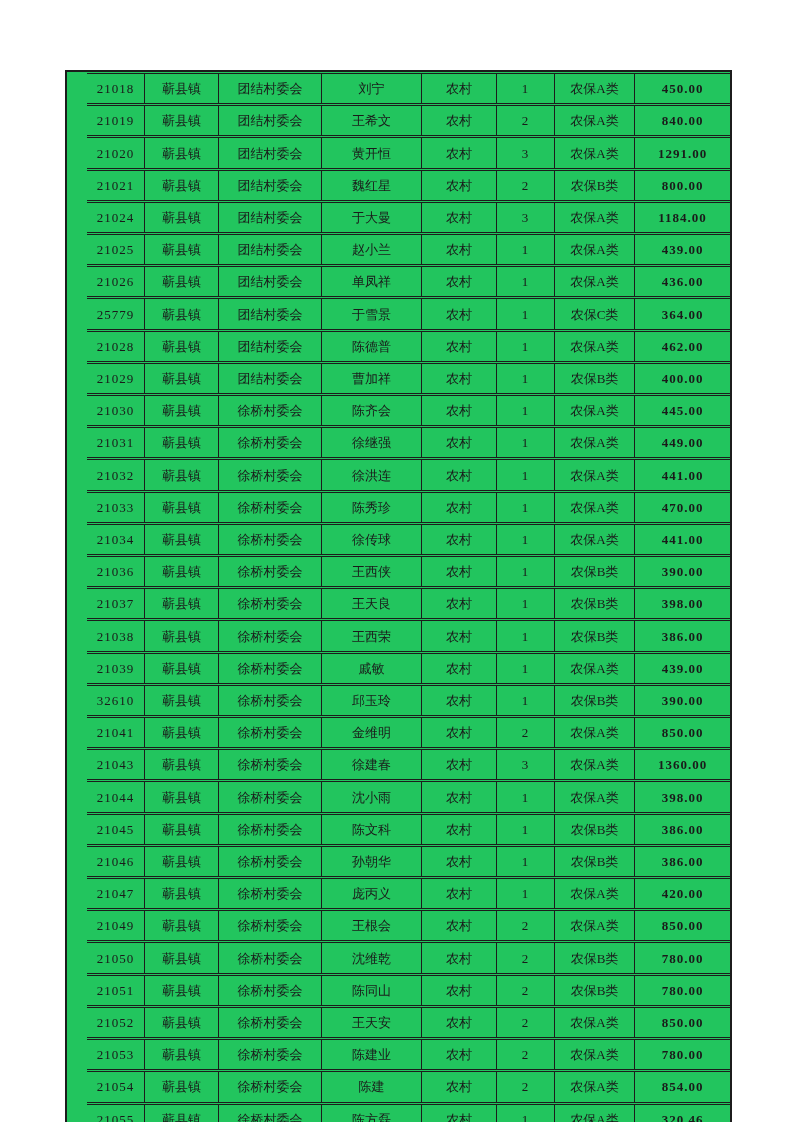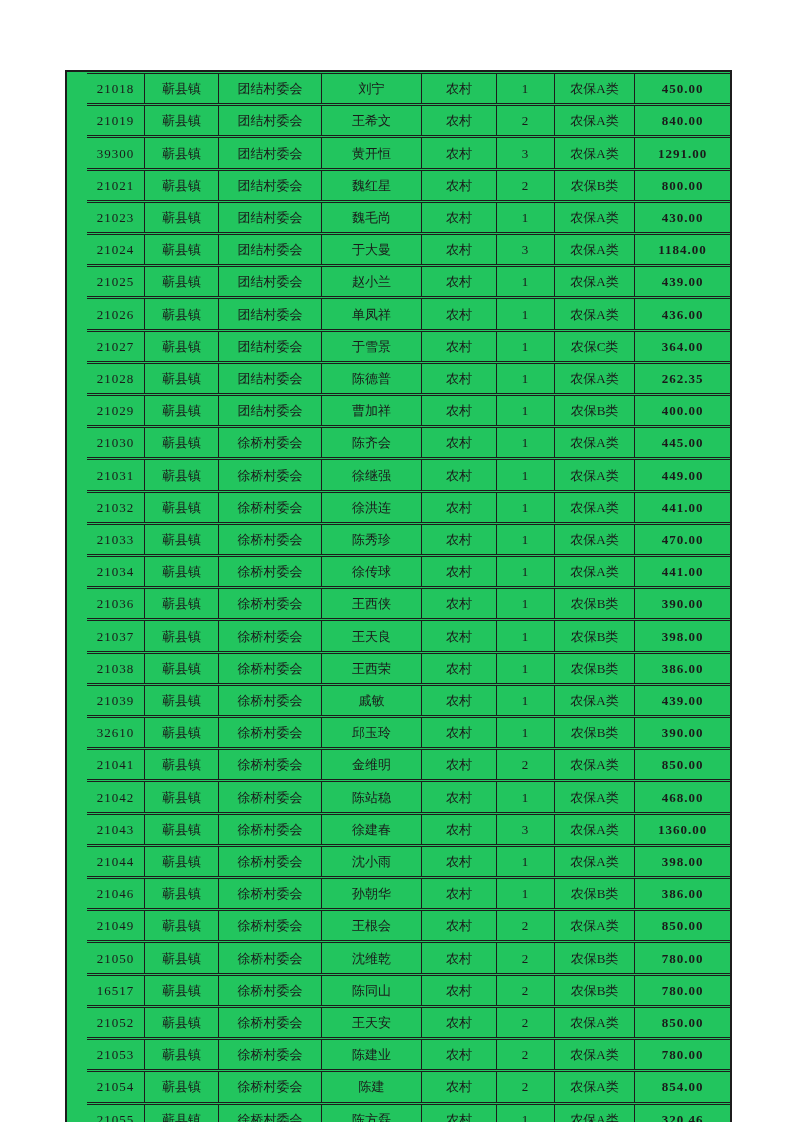--- a/index.html
+++ b/index.html
@@ -79,50 +79,40 @@
           <td class="num">21019</td>
           <td>蕲县镇</td>
           <td>团结村委会</td>
           <td>王希文</td>
           <td>农村</td>
           <td class="num">2</td>
           <td>农保A类</td>
           <td class="num">840.00</td>
         </tr>
         <tr>
-          <td class="num">39300</td>
+          <td class="num">21020</td>
           <td>蕲县镇</td>
           <td>团结村委会</td>
           <td>黄开恒</td>
           <td>农村</td>
           <td class="num">3</td>
           <td>农保A类</td>
           <td class="num">1291.00</td>
         </tr>
         <tr>
           <td class="num">21021</td>
           <td>蕲县镇</td>
           <td>团结村委会</td>
           <td>魏红星</td>
           <td>农村</td>
           <td class="num">2</td>
           <td>农保B类</td>
           <td class="num">800.00</td>
         </tr>
         <tr>
-          <td class="num">21023</td>
-          <td>蕲县镇</td>
-          <td>团结村委会</td>
-          <td>魏毛尚</td>
-          <td>农村</td>
-          <td class="num">1</td>
-          <td>农保A类</td>
-          <td class="num">430.00</td>
-        </tr>
-        <tr>
           <td class="num">21024</td>
           <td>蕲县镇</td>
           <td>团结村委会</td>
           <td>于大曼</td>
           <td>农村</td>
           <td class="num">3</td>
           <td>农保A类</td>
           <td class="num">1184.00</td>
         </tr>
         <tr>
@@ -139,38 +129,38 @@
           <td class="num">21026</td>
           <td>蕲县镇</td>
           <td>团结村委会</td>
           <td>单凤祥</td>
           <td>农村</td>
           <td class="num">1</td>
           <td>农保A类</td>
           <td class="num">436.00</td>
         </tr>
         <tr>
-          <td class="num">21027</td>
+          <td class="num">25779</td>
           <td>蕲县镇</td>
           <td>团结村委会</td>
           <td>于雪景</td>
           <td>农村</td>
           <td class="num">1</td>
           <td>农保C类</td>
           <td class="num">364.00</td>
         </tr>
         <tr>
           <td class="num">21028</td>
           <td>蕲县镇</td>
           <td>团结村委会</td>
           <td>陈德普</td>
           <td>农村</td>
           <td class="num">1</td>
           <td>农保A类</td>
-          <td class="num">262.35</td>
+          <td class="num">462.00</td>
         </tr>
         <tr>
           <td class="num">21029</td>
           <td>蕲县镇</td>
           <td>团结村委会</td>
           <td>曹加祥</td>
           <td>农村</td>
           <td class="num">1</td>
           <td>农保B类</td>
           <td class="num">400.00</td>
@@ -279,81 +269,91 @@
           <td class="num">21041</td>
           <td>蕲县镇</td>
           <td>徐桥村委会</td>
           <td>金维明</td>
           <td>农村</td>
           <td class="num">2</td>
           <td>农保A类</td>
           <td class="num">850.00</td>
         </tr>
         <tr>
-          <td class="num">21042</td>
-          <td>蕲县镇</td>
-          <td>徐桥村委会</td>
-          <td>陈站稳</td>
-          <td>农村</td>
-          <td class="num">1</td>
-          <td>农保A类</td>
-          <td class="num">468.00</td>
-        </tr>
-        <tr>
           <td class="num">21043</td>
           <td>蕲县镇</td>
           <td>徐桥村委会</td>
           <td>徐建春</td>
           <td>农村</td>
           <td class="num">3</td>
           <td>农保A类</td>
           <td class="num">1360.00</td>
         </tr>
         <tr>
           <td class="num">21044</td>
           <td>蕲县镇</td>
           <td>徐桥村委会</td>
           <td>沈小雨</td>
           <td>农村</td>
           <td class="num">1</td>
           <td>农保A类</td>
           <td class="num">398.00</td>
         </tr>
         <tr>
+          <td class="num">21045</td>
+          <td>蕲县镇</td>
+          <td>徐桥村委会</td>
+          <td>陈文科</td>
+          <td>农村</td>
+          <td class="num">1</td>
+          <td>农保B类</td>
+          <td class="num">386.00</td>
+        </tr>
+        <tr>
           <td class="num">21046</td>
           <td>蕲县镇</td>
           <td>徐桥村委会</td>
           <td>孙朝华</td>
           <td>农村</td>
           <td class="num">1</td>
           <td>农保B类</td>
           <td class="num">386.00</td>
         </tr>
         <tr>
+          <td class="num">21047</td>
+          <td>蕲县镇</td>
+          <td>徐桥村委会</td>
+          <td>庞丙义</td>
+          <td>农村</td>
+          <td class="num">1</td>
+          <td>农保A类</td>
+          <td class="num">420.00</td>
+        </tr>
+        <tr>
           <td class="num">21049</td>
           <td>蕲县镇</td>
           <td>徐桥村委会</td>
           <td>王根会</td>
           <td>农村</td>
           <td class="num">2</td>
           <td>农保A类</td>
           <td class="num">850.00</td>
         </tr>
         <tr>
           <td class="num">21050</td>
           <td>蕲县镇</td>
           <td>徐桥村委会</td>
           <td>沈维乾</td>
           <td>农村</td>
           <td class="num">2</td>
           <td>农保B类</td>
           <td class="num">780.00</td>
         </tr>
         <tr>
-          <td class="num">16517</td>
+          <td class="num">21051</td>
           <td>蕲县镇</td>
           <td>徐桥村委会</td>
           <td>陈同山</td>
           <td>农村</td>
           <td class="num">2</td>
           <td>农保B类</td>
           <td class="num">780.00</td>
         </tr>
         <tr>
           <td class="num">21052</td>

